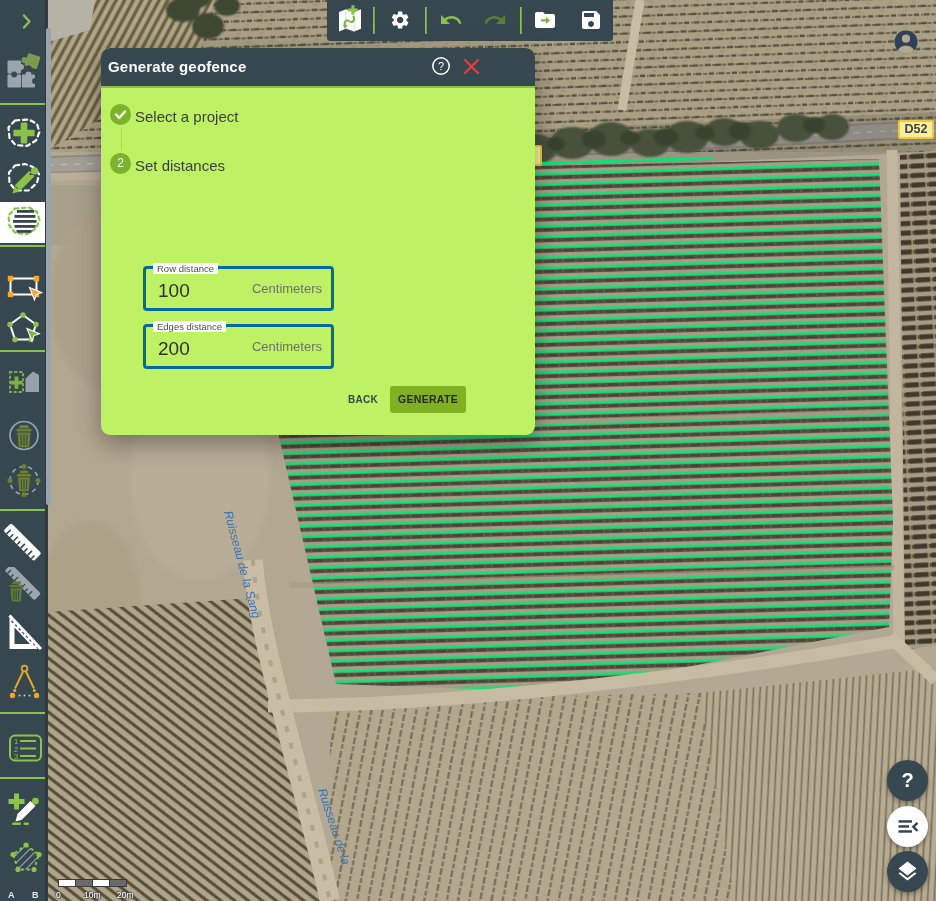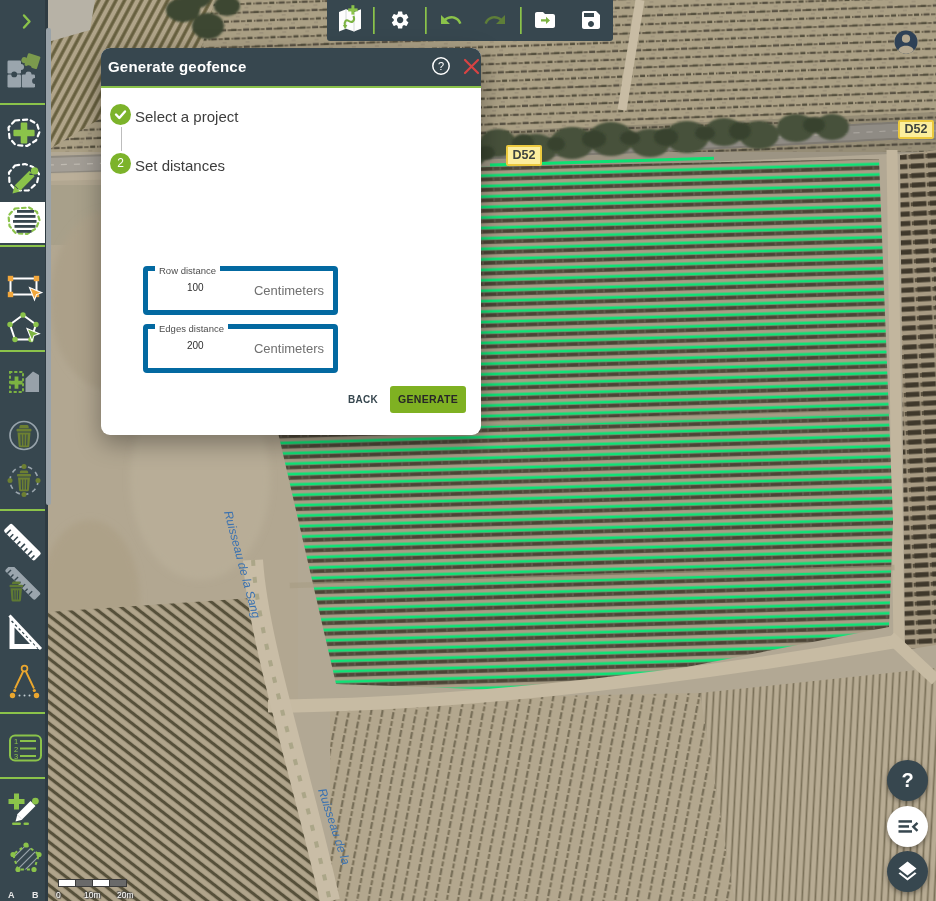--- a/index.html
+++ b/index.html
@@ -11,33 +11,33 @@
   #sidebar{position:absolute;left:0;top:0;width:48px;height:901px;background:#37474f;z-index:30;}
   #sidebar .sep{position:absolute;left:0;width:46px;height:2px;background:#8bc34a;}
   #sidebar .ic{position:absolute;left:3px;width:40px;height:40px;}
   #sidebar .sel{position:absolute;left:0;top:202px;width:46px;height:41px;background:#fff;}
   #sbtrack{position:absolute;left:45px;top:0;width:3px;height:901px;background:#2e3b42;}
   #sbthumb{position:absolute;left:45.5px;top:28px;width:5.5px;height:477px;background:#9aa3a9;border-radius:2px;}
   
   #toolbar{position:absolute;left:327px;top:0;width:286px;height:41px;background:#37474f;z-index:25;
            border-radius:0 0 3px 3px;display:flex;align-items:center;}
   
-  #modal{position:absolute;left:101px;top:48px;width:380px;height:387px;background:#ffffff;
+  #modal{position:absolute;left:101px;top:48px;width:434px;height:387px;background:#bef264;
          border-radius:9px;box-shadow:0 8px 24px rgba(0,0,0,.35);z-index:40;}
   #mhead{position:absolute;left:0;top:0;width:100%;height:38px;background:#37474f;
          border-radius:9px 9px 0 0;border-bottom:2px solid #8bc34a;}
   #mtitle{position:absolute;left:7px;top:0;line-height:37px;color:#fff;font-size:15px;font-weight:bold;letter-spacing:.2px;}
   .stepc{position:absolute;width:21px;height:21px;border-radius:50%;background:#7cb32a;color:#fff;
          text-align:center;}
   .steplab{position:absolute;left:34px;font-size:15px;color:#3d3d3d;}
   #mpara{position:absolute;left:33px;top:146px;width:338px;font-size:12.2px;line-height:17.5px;
          color:#7d7d7d;text-align:justify;text-justify:inter-word;}
-  .fld{position:absolute;left:42px;width:185px;height:39px;border:5px solid #0369a1;border-radius:4px;}
+  .fld{position:absolute;left:42px;width:185px;height:39px;border:3px solid #0369a1;border-radius:4px;}
   .fld .lab{position:absolute;left:7px;top:-6px;background:#fff;padding:0 4px;font-size:9.5px;color:#4d4d4d;}
-  .fld .val{position:absolute;left:12px;top:11px;font-size:10px;color:#2f2f2f;margin-left:27px;}
+  .fld .val{position:absolute;left:12px;top:11px;font-size:19px;color:#2f2f2f;}
   .fld .unit{position:absolute;right:9px;top:12px;font-size:13px;color:#707070;}
   #mback{position:absolute;left:247px;top:346px;font-size:10px;font-weight:bold;color:#37474f;letter-spacing:.3px;}
   #mgen{position:absolute;left:289px;top:338px;width:76px;height:27px;background:#7fb122;border-radius:3px;
         color:#272727;font-size:10.5px;font-weight:bold;letter-spacing:.3px;text-align:center;line-height:27px;}
   
   .fab{position:absolute;left:887px;width:41px;height:41px;border-radius:50%;z-index:20;
        box-shadow:0 2px 5px rgba(0,0,0,.35);}
   .fabdark{background:#37474f;}
   .fabwhite{background:#fff;}
   

